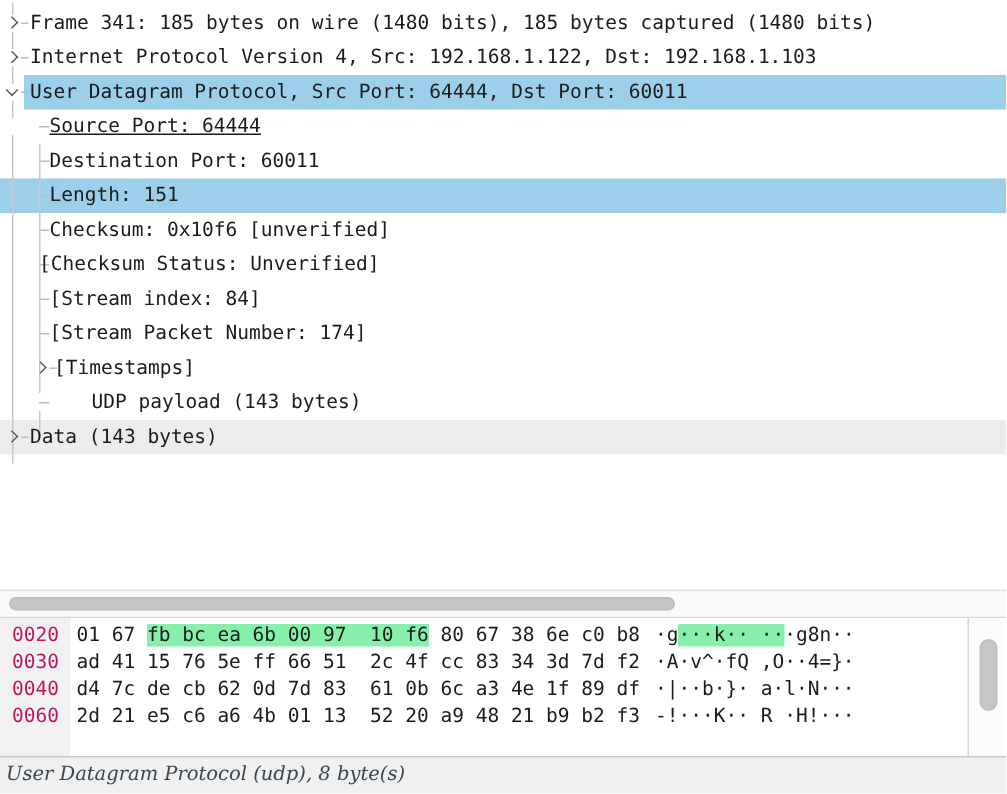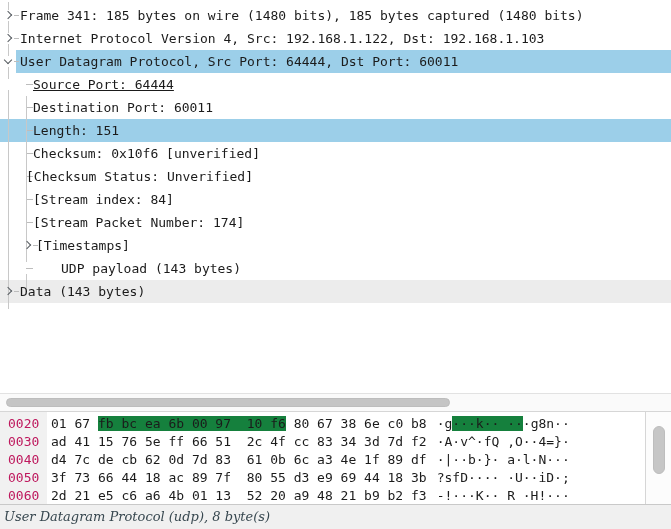--- a/index.html
+++ b/index.html
@@ -63,21 +63,21 @@
     position: absolute; left: 0; top: 0; bottom: 0; width: 47px;
     background: #f1f1f1; z-index: 0;
   }
   .hx-row {
     position: relative; z-index: 1;
     height: 18px; line-height: 18px;
     white-space: pre; padding-left: 8px;
   }
   .hx-off { display: inline-block; width: 43px; color: #be185d; }
   .hx-ascii { margin-left: 10px; }
-  .hl { background: #15803d; }
+  .hl { background: #86efac; }
   .vscroll { width: 25px; position: relative; background: #fcfcfc; }
   .vscroll .thumb {
     position: absolute; left: 7px; top: 14px;
     width: 12px; height: 48px; border-radius: 6px;
     background: #c6c6c6; border: 1px solid #bdbdbd;
   }
   
   .statusbar {
     height: 25px; line-height: 24px;
     background: #f0f0f0; border-top: 1px solid #c9c9c9;
@@ -165,21 +165,20 @@
   <div class="hscroll">
     <div class="thumb"></div>
   </div>
 
   <div class="hex-pane">
     <div class="hex-content" id="hex-content">
       <div class="off-strip"></div>
     <div class="hx-row"><span class="hx-off">0020</span><span><span>01 67 </span><span class="hl">fb bc ea 6b 00 97  10 f6</span><span> 80 67 38 6e c0 b8</span></span><span class="hx-ascii"><span>·g</span><span class="hl">···k·· ··</span><span>·g8n··</span></span></div>
         <div class="hx-row"><span class="hx-off">0030</span><span><span>ad 41 15 76 5e ff 66 51  2c 4f cc 83 34 3d 7d f2</span></span><span class="hx-ascii"><span>·A·v^·fQ ,O··4=}·</span></span></div>
         <div class="hx-row"><span class="hx-off">0040</span><span><span>d4 7c de cb 62 0d 7d 83  61 0b 6c a3 4e 1f 89 df</span></span><span class="hx-ascii"><span>·|··b·}· a·l·N···</span></span></div>
-        <div class="hx-row"><span class="hx-off">0050</span><span><span>3f 73 66 44 18 ac 89 7f  80 55 d3 e9 69 44 18 3b</span></span><span class="hx-ascii"><span>?sfD···· ·U··iD·;</span></span></div>
         <div class="hx-row"><span class="hx-off">0060</span><span><span>2d 21 e5 c6 a6 4b 01 13  52 20 a9 48 21 b9 b2 f3</span></span><span class="hx-ascii"><span>-!···K·· R ·H!···</span></span></div>
       </div>
     <div class="vscroll">
       <div class="thumb"></div>
     </div>
   </div>
 
   <div class="statusbar">User Datagram Protocol (udp), 8 byte(s)</div>
 
 </div>

